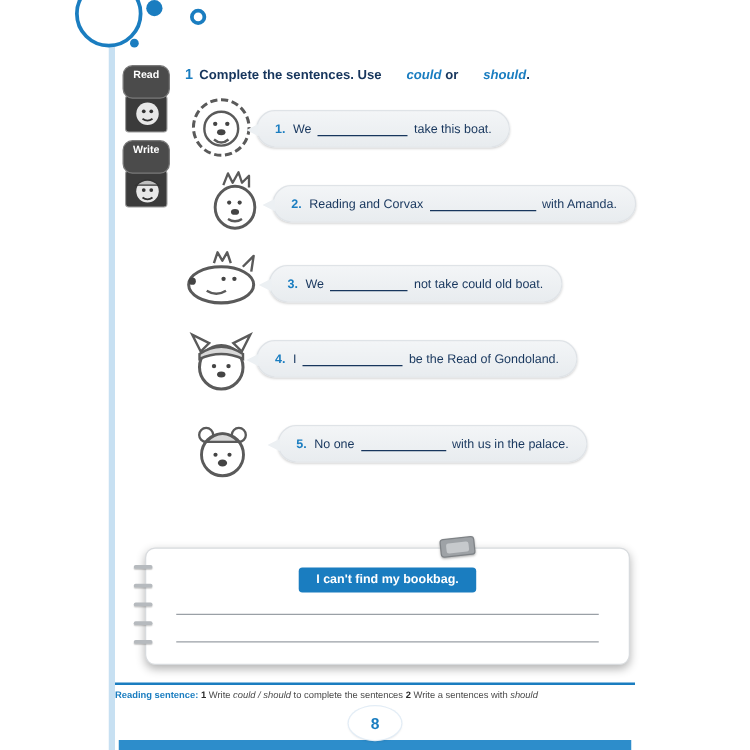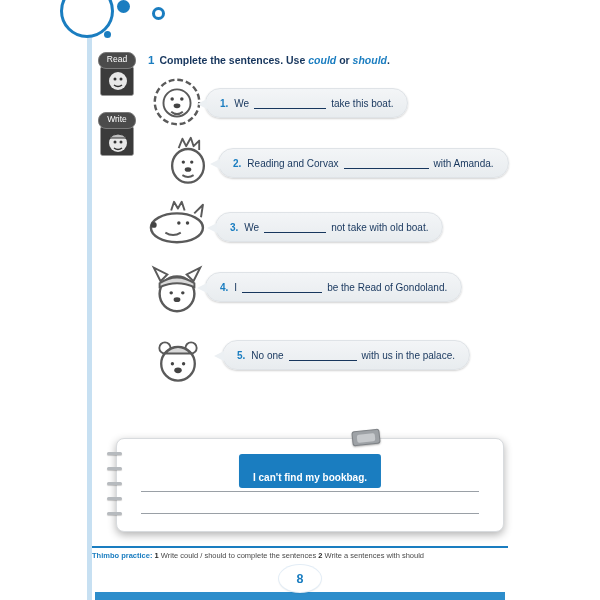--- a/index.html
+++ b/index.html
@@ -10,27 +10,27 @@
   
   .left-strip { position:absolute; left:87px; top:0; width:5px; height:600px; background:#c7e0f2; }
   .bottom-band { position:absolute; left:95px; top:592px; width:410px; height:8px; background:#2d8dcb; }
   .circle-big { position:absolute; left:60px; top:-16px; width:54px; height:54px; border:3px solid #1a7dc0; border-radius:50%; background:#fff; }
   .circle-fill { position:absolute; left:117px; top:0; width:13px; height:13px; background:#1a7dc0; border-radius:50%; }
   .circle-small { position:absolute; left:152px; top:7px; width:13px; height:13px; border:3px solid #1a7dc0; border-radius:50%; }
   .circle-tiny { position:absolute; left:104px; top:31px; width:7px; height:7px; background:#1a7dc0; border-radius:50%; }
 
   
   .badge { position:absolute; left:98px; width:38px; text-align:center; }
-  .badge-label { position:relative; z-index:2; width:38px; background:#4b4b4b; border:1px solid #7a7a7a; border-radius:8px; color:#fff; font-size:8.5px; font-weight:normal; padding:1px 0 4px; }
+  .badge-label { position:relative; z-index:2; width:38px; background:#4b4b4b; border:1px solid #7a7a7a; border-radius:8px; color:#fff; font-size:8.5px; font-weight:bold; padding:1px 0 14px; }
   .badge-img { width:34px; height:30px; margin:-3px auto 0; border-radius:3px; overflow:hidden; border:1px solid #9a9a9a; background:#3b3b3b; }
 
   
   .ex-header { position:absolute; font-size:10.5px; font-weight:bold; color:#17365d; white-space:nowrap; }
   .exnum { color:#1a7dc0; font-size:11.5px; margin-right:5px; }
-  .accent { color:#1a7dc0; font-style:italic; font-weight:bold; }
+  .accent { color:#1a7dc0; font-style:italic; font-weight:bold;margin-left:17px; }
 
   
   .bubble { position:absolute; height:30px; display:flex; align-items:center; white-space:nowrap;
             padding:0 14px; border-radius:16px; background:linear-gradient(#f3f5f7,#e8ecef);
             border:1px solid #dfe3e7; box-shadow:0 1px 2px rgba(0,0,0,0.18);
             font-size:10px; color:#17365d; }
   .bubble::before { content:""; position:absolute; left:-9px; top:10px;
             border-top:5px solid transparent; border-bottom:5px solid transparent;
             border-right:10px solid #ecf0f3; }
   .bnum { color:#1a7dc0; font-weight:bold; margin-right:6px; }
@@ -39,29 +39,29 @@
 
   
   .notebook { position:absolute; left:116px; top:438px; width:388px; height:94px; background:#fff;
             border:1px solid #d8dbde; border-radius:8px; box-shadow:0 3px 8px rgba(0,0,0,0.30); }
   .clip { position:absolute; left:352px; top:430px; width:28px; height:15px; background:#9ea2a6;
             border:1px solid #7e8286; border-radius:3px; transform:rotate(-6deg); box-shadow:0 1px 2px rgba(0,0,0,0.3); z-index:3; }
   .clip-inner { position:absolute; left:4px; top:3px; width:18px; height:8px; background:#c6c9cc; border-radius:2px; }
   .spiral { position:absolute; left:107px; top:452px; z-index:3; }
   .spiral span { display:block; width:15px; height:3px; background:#b6babe; border-radius:2px; margin-bottom:12px; box-shadow:0 1px 1px rgba(0,0,0,0.2); }
   .prompt { position:absolute; left:50%; transform:translateX(-50%); top:15px; background:#1a7dc0; color:#fff;
-            font-weight:bold; font-size:10px; padding:18px 14px 5px; border-radius:3px; white-space:nowrap; }
+            font-weight:bold; font-size:10px; padding:4px 14px 5px; border-radius:3px; white-space:nowrap; }
   .wline { position:absolute; left:24px; right:24px; height:1px; background:#9aa0a6; }
 
   
   .footer-rule { position:absolute; left:92px; top:546px; width:416px; height:2px; background:#1a7dc0; }
   .footer-text { position:absolute; left:92px; top:551px; width:416px; font-size:7.5px; color:#4a4a4a; white-space:nowrap; }
   .fp-label { color:#1a7dc0; font-weight:bold; }
   .fnum { font-weight:bold; color:#2a2a2a; }
-  .fi { }
+  .fi { font-style:italic; }
 
   .page-num { position:absolute; left:279px; top:565px; width:42px; height:27px; background:#fff; border-radius:50%;
             display:flex; align-items:center; justify-content:center; color:#1a7dc0; font-weight:bold; font-size:12.5px;
             box-shadow:0 0 0 1px #e3edf6, 0 1px 2px rgba(0,0,0,0.15); z-index:4; }
 </style>
 </head>
 <body>
 
 <div class="page">
 
@@ -164,21 +164,21 @@
   <div class="bubble" style="left:218px; top:148px;">
     <span class="bnum">2.</span>
     <span>Reading and Corvax</span>
     <span class="blank" style="width:85px"></span>
     <span>with Amanda.</span>
   </div>
   <div class="bubble" style="left:215px; top:212px;">
     <span class="bnum">3.</span>
     <span>We</span>
     <span class="blank" style="width:62px"></span>
-    <span>not take with old boat.</span>
+    <span>not take could old boat.</span>
   </div>
   <div class="bubble" style="left:205px; top:272px;">
     <span class="bnum">4.</span>
     <span>I</span>
     <span class="blank" style="width:80px"></span>
     <span>be the Read of Gondoland.</span>
   </div>
   <div class="bubble" style="left:222px; top:340px;">
     <span class="bnum">5.</span>
     <span>No one</span>
@@ -200,21 +200,21 @@
   <div class="spiral">
     <span></span>
     <span></span>
     <span></span>
     <span></span>
     <span></span>
   </div>
 
   <div class="footer-rule"></div>
   <div class="footer-text">
-    <span class="fp-label">Thimbo practice:</span>
+    <span class="fp-label">Reading sentence:</span>
     <span class="fnum">1</span><span> Write </span><span class="fi">could / should</span><span> to complete the sentences  </span>
     <span class="fnum">2</span><span> Write a sentences with </span><span class="fi">should</span>
   </div>
 
   <div class="bottom-band"></div>
   <div class="page-num">8</div>
 
 </div>
 
 </body></html>

